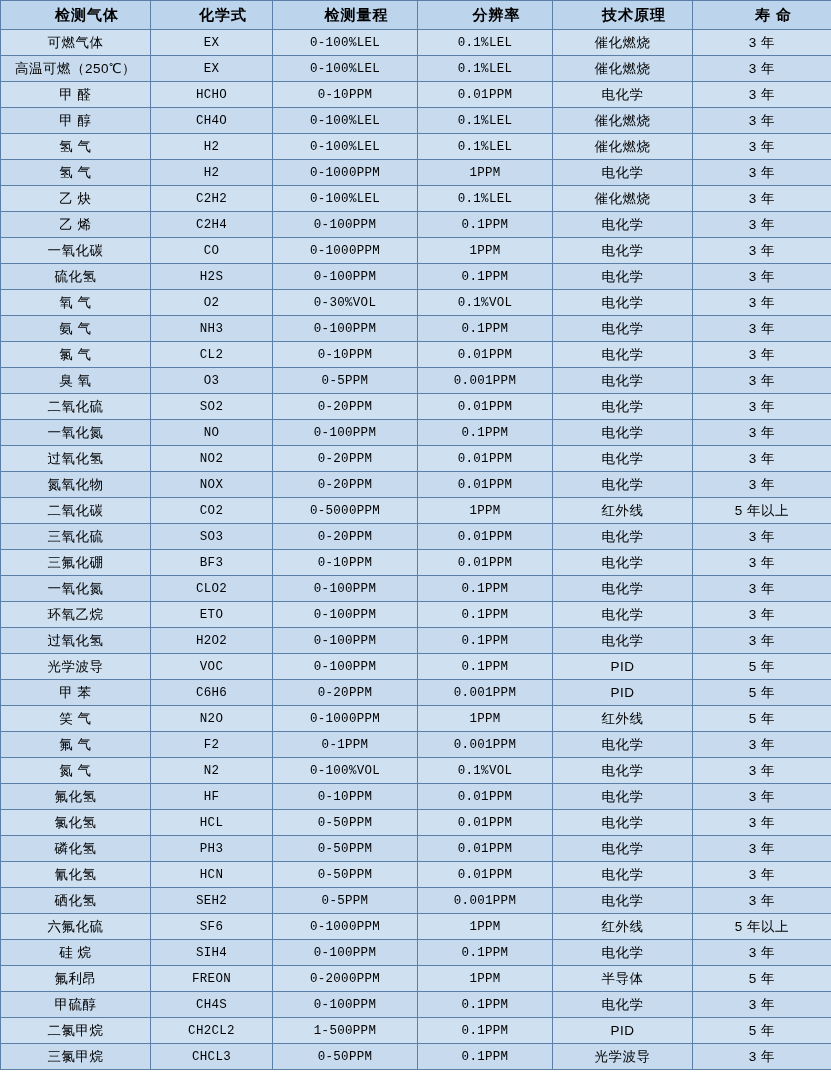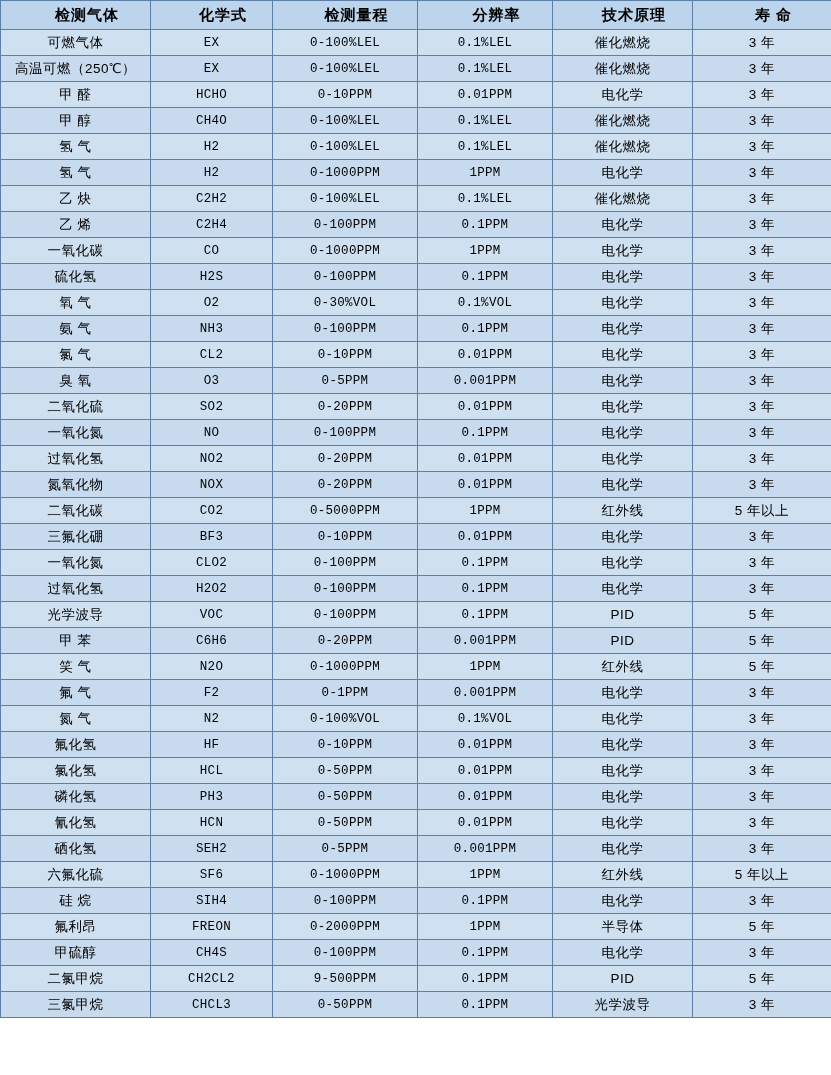--- a/index.html
+++ b/index.html
@@ -225,30 +225,46 @@
       </tr>
       <tr>
         <td class="name">二氧化碳</td>
         <td class="mono">CO2</td>
         <td class="mono">0-5000PPM</td>
         <td class="mono">1PPM</td>
         <td class="name">红外线</td>
         <td class="name">5 年以上</td>
       </tr>
       <tr>
+        <td class="name">三氧化硫</td>
+        <td class="mono">SO3</td>
+        <td class="mono">0-20PPM</td>
+        <td class="mono">0.01PPM</td>
+        <td class="name">电化学</td>
+        <td class="name">3 年</td>
+      </tr>
+      <tr>
         <td class="name">三氟化硼</td>
         <td class="mono">BF3</td>
         <td class="mono">0-10PPM</td>
         <td class="mono">0.01PPM</td>
         <td class="name">电化学</td>
         <td class="name">3 年</td>
       </tr>
       <tr>
         <td class="name">一氧化氮</td>
         <td class="mono">CLO2</td>
+        <td class="mono">0-100PPM</td>
+        <td class="mono">0.1PPM</td>
+        <td class="name">电化学</td>
+        <td class="name">3 年</td>
+      </tr>
+      <tr>
+        <td class="name">环氧乙烷</td>
+        <td class="mono">ETO</td>
         <td class="mono">0-100PPM</td>
         <td class="mono">0.1PPM</td>
         <td class="name">电化学</td>
         <td class="name">3 年</td>
       </tr>
       <tr>
         <td class="name">过氧化氢</td>
         <td class="mono">H2O2</td>
         <td class="mono">0-100PPM</td>
         <td class="mono">0.1PPM</td>
@@ -363,21 +379,21 @@
         <td class="name">甲硫醇</td>
         <td class="mono">CH4S</td>
         <td class="mono">0-100PPM</td>
         <td class="mono">0.1PPM</td>
         <td class="name">电化学</td>
         <td class="name">3 年</td>
       </tr>
       <tr>
         <td class="name">二氯甲烷</td>
         <td class="mono">CH2CL2</td>
-        <td class="mono">9-500PPM</td>
+        <td class="mono">1-500PPM</td>
         <td class="mono">0.1PPM</td>
         <td class="name">PID</td>
         <td class="name">5 年</td>
       </tr>
       <tr>
         <td class="name">三氯甲烷</td>
         <td class="mono">CHCL3</td>
         <td class="mono">0-50PPM</td>
         <td class="mono">0.1PPM</td>
         <td class="name">光学波导</td>

